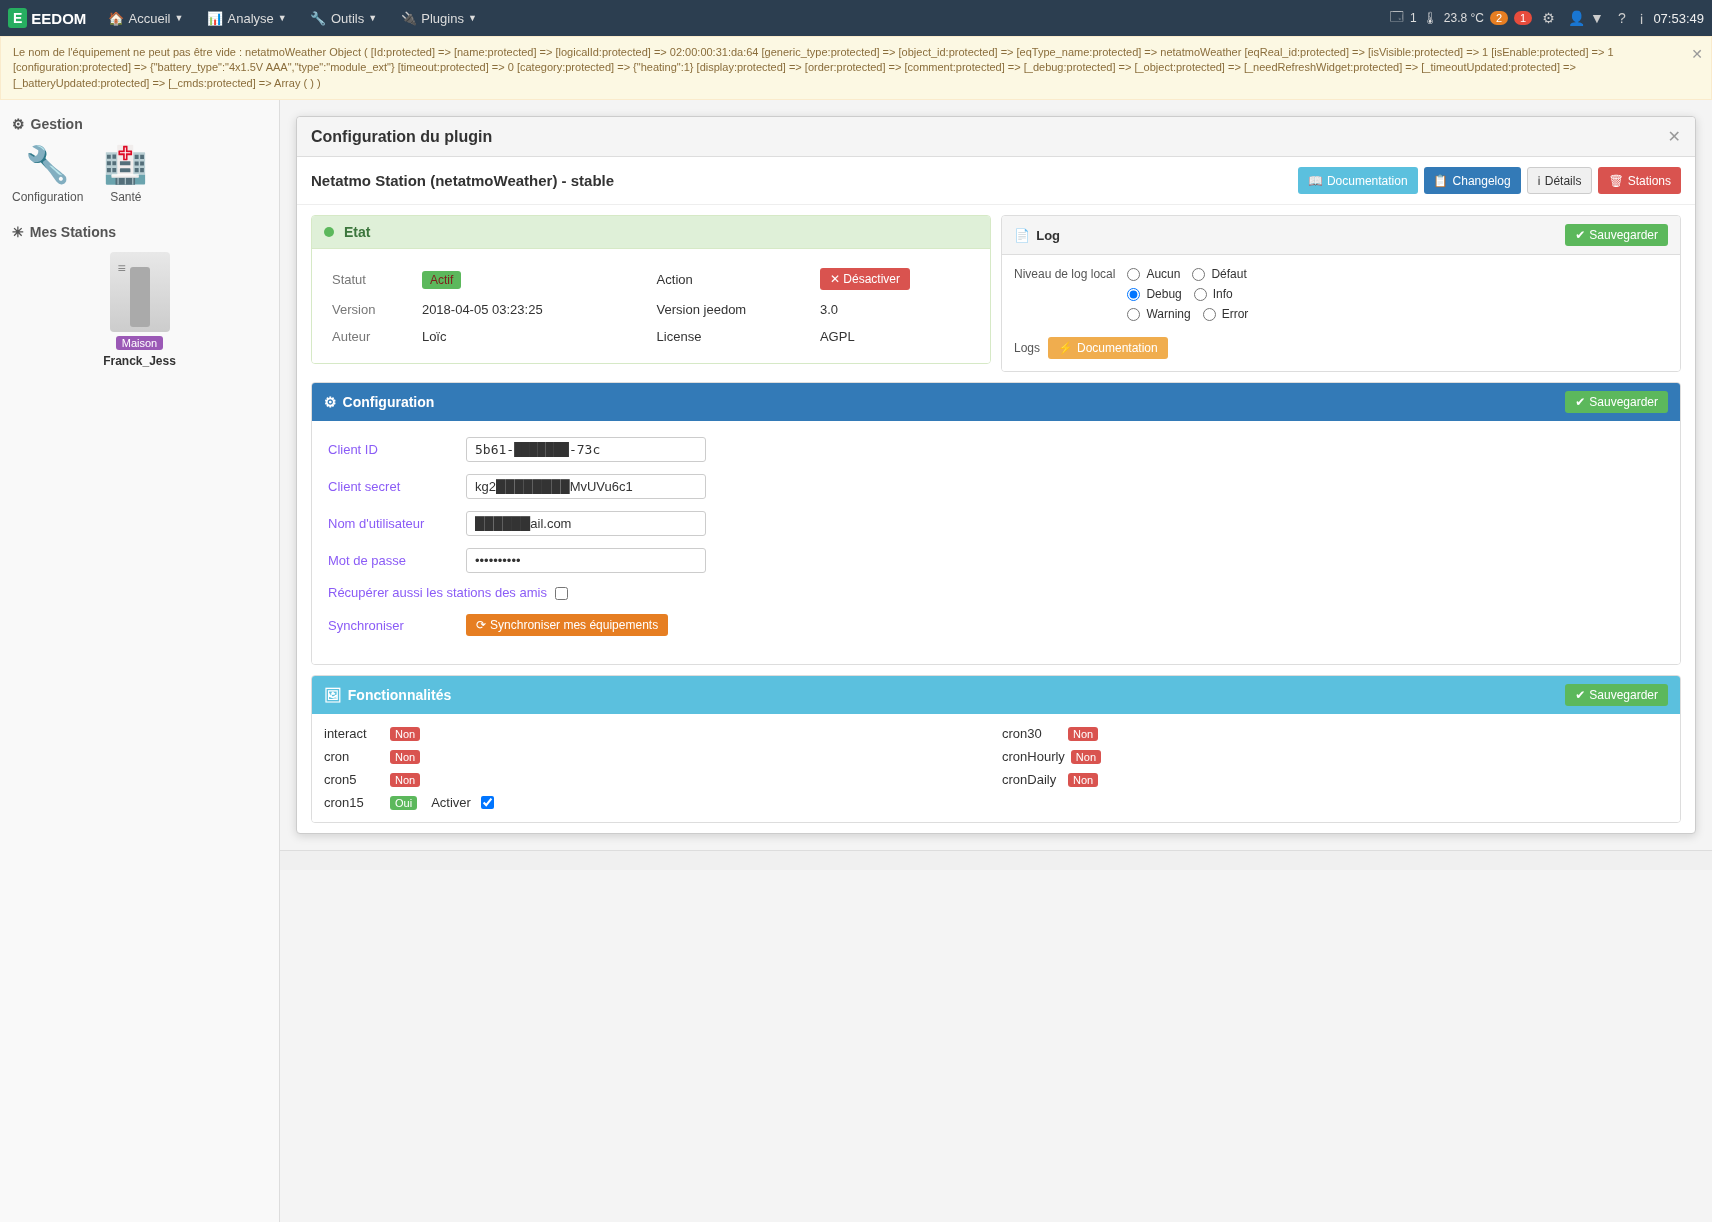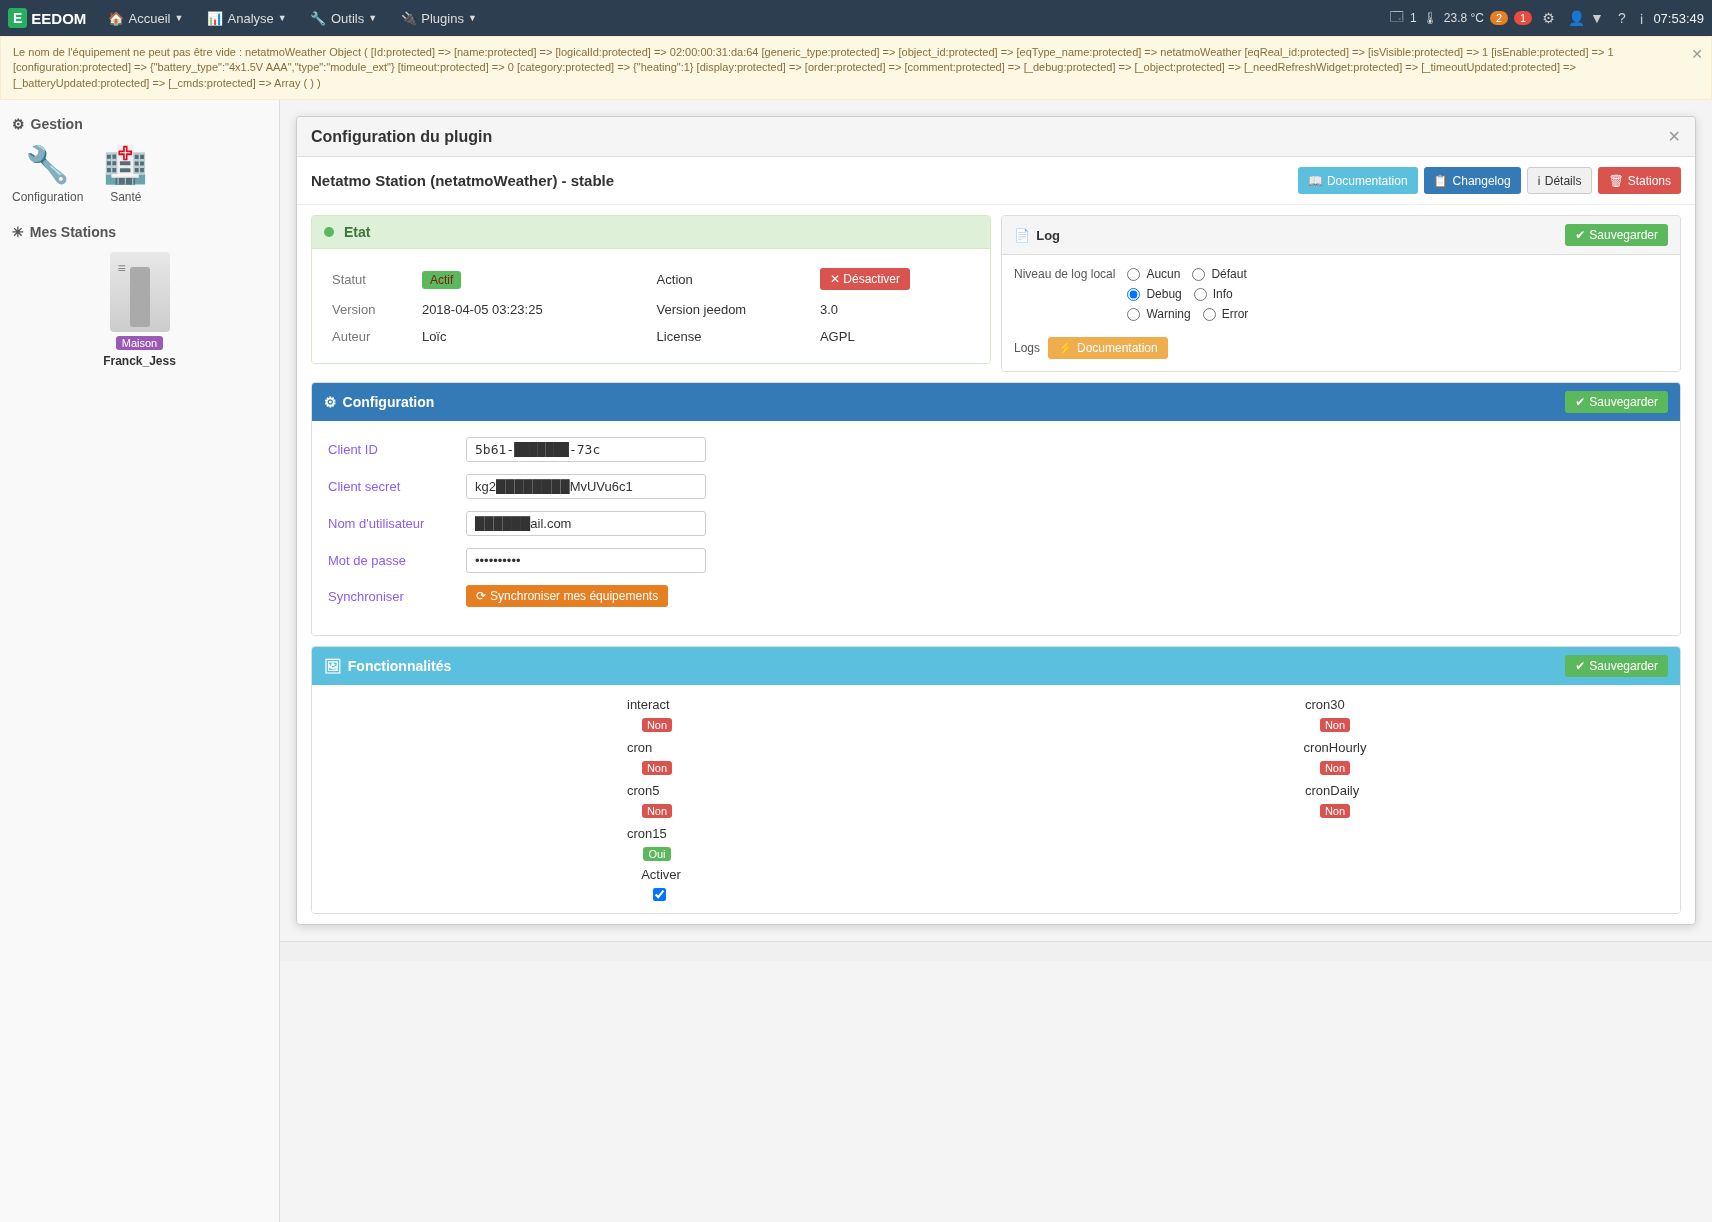--- a/index.html
+++ b/index.html
@@ -319,21 +319,20 @@
     .fonc-body { padding: 12px; background: #fff; }
     .fonc-grid {
       display: grid;
       grid-template-columns: 1fr 1fr;
       gap: 8px 12px;
     }
     .fonc-row {
       display: flex;
       align-items: center;
       gap: 6px;
-      flex-direction: column;
     }
     .fonc-label { font-size: 13px; color: #333; min-width: 60px; }
     .badge-non { background: #d9534f; color: #fff; padding: 1px 5px; border-radius: 3px; font-size: 11px; }
     .badge-oui { background: #5cb85c; color: #fff; padding: 1px 5px; border-radius: 3px; font-size: 11px; }
 
     
     .etat-section {
       border: 1px solid #d6e9c6;
       border-radius: 4px;
       overflow: hidden;
@@ -599,20 +598,24 @@
           <div class="form-row">
             <label class="form-label">Nom d'utilisateur</label>
             <input class="form-input form-input-wide" type="text" value="██████ail.com" style="">
           </div>
 
           <div class="form-row">
             <label class="form-label">Mot de passe</label>
             <input class="form-input form-input-wide" type="password" value="••••••••••" style="">
           </div>
 
+          <div class="form-row">
+            <label class="form-label" style="white-space: normal; line-height: 1.3;">Récupérer aussi les stations des amis</label>
+            <input type="checkbox" style="">
+          </div>
 
           <div class="form-row">
             <label class="form-label">Synchroniser</label>
             <button class="btn btn-orange">
               <span>⟳</span>
               <span>Synchroniser mes équipements</span>
             </button>
           </div>
 
         </div>

